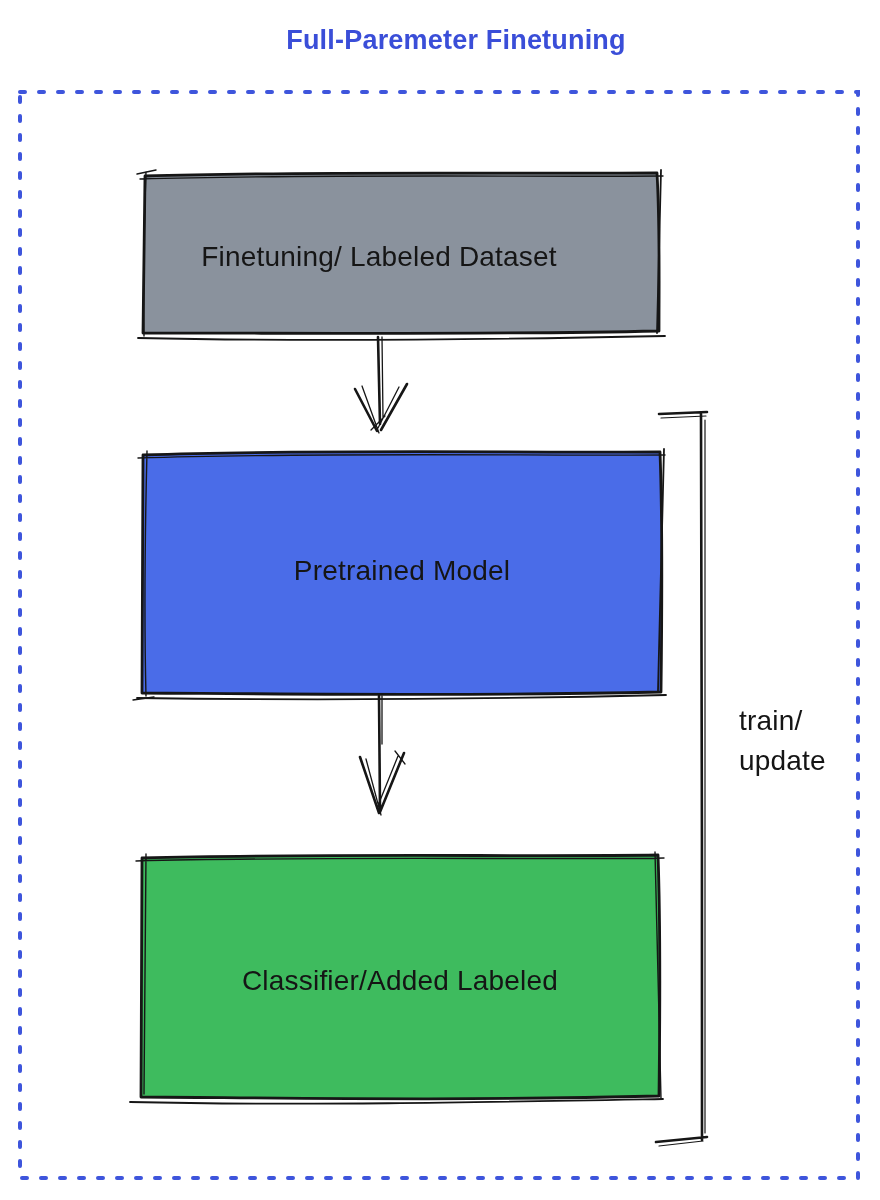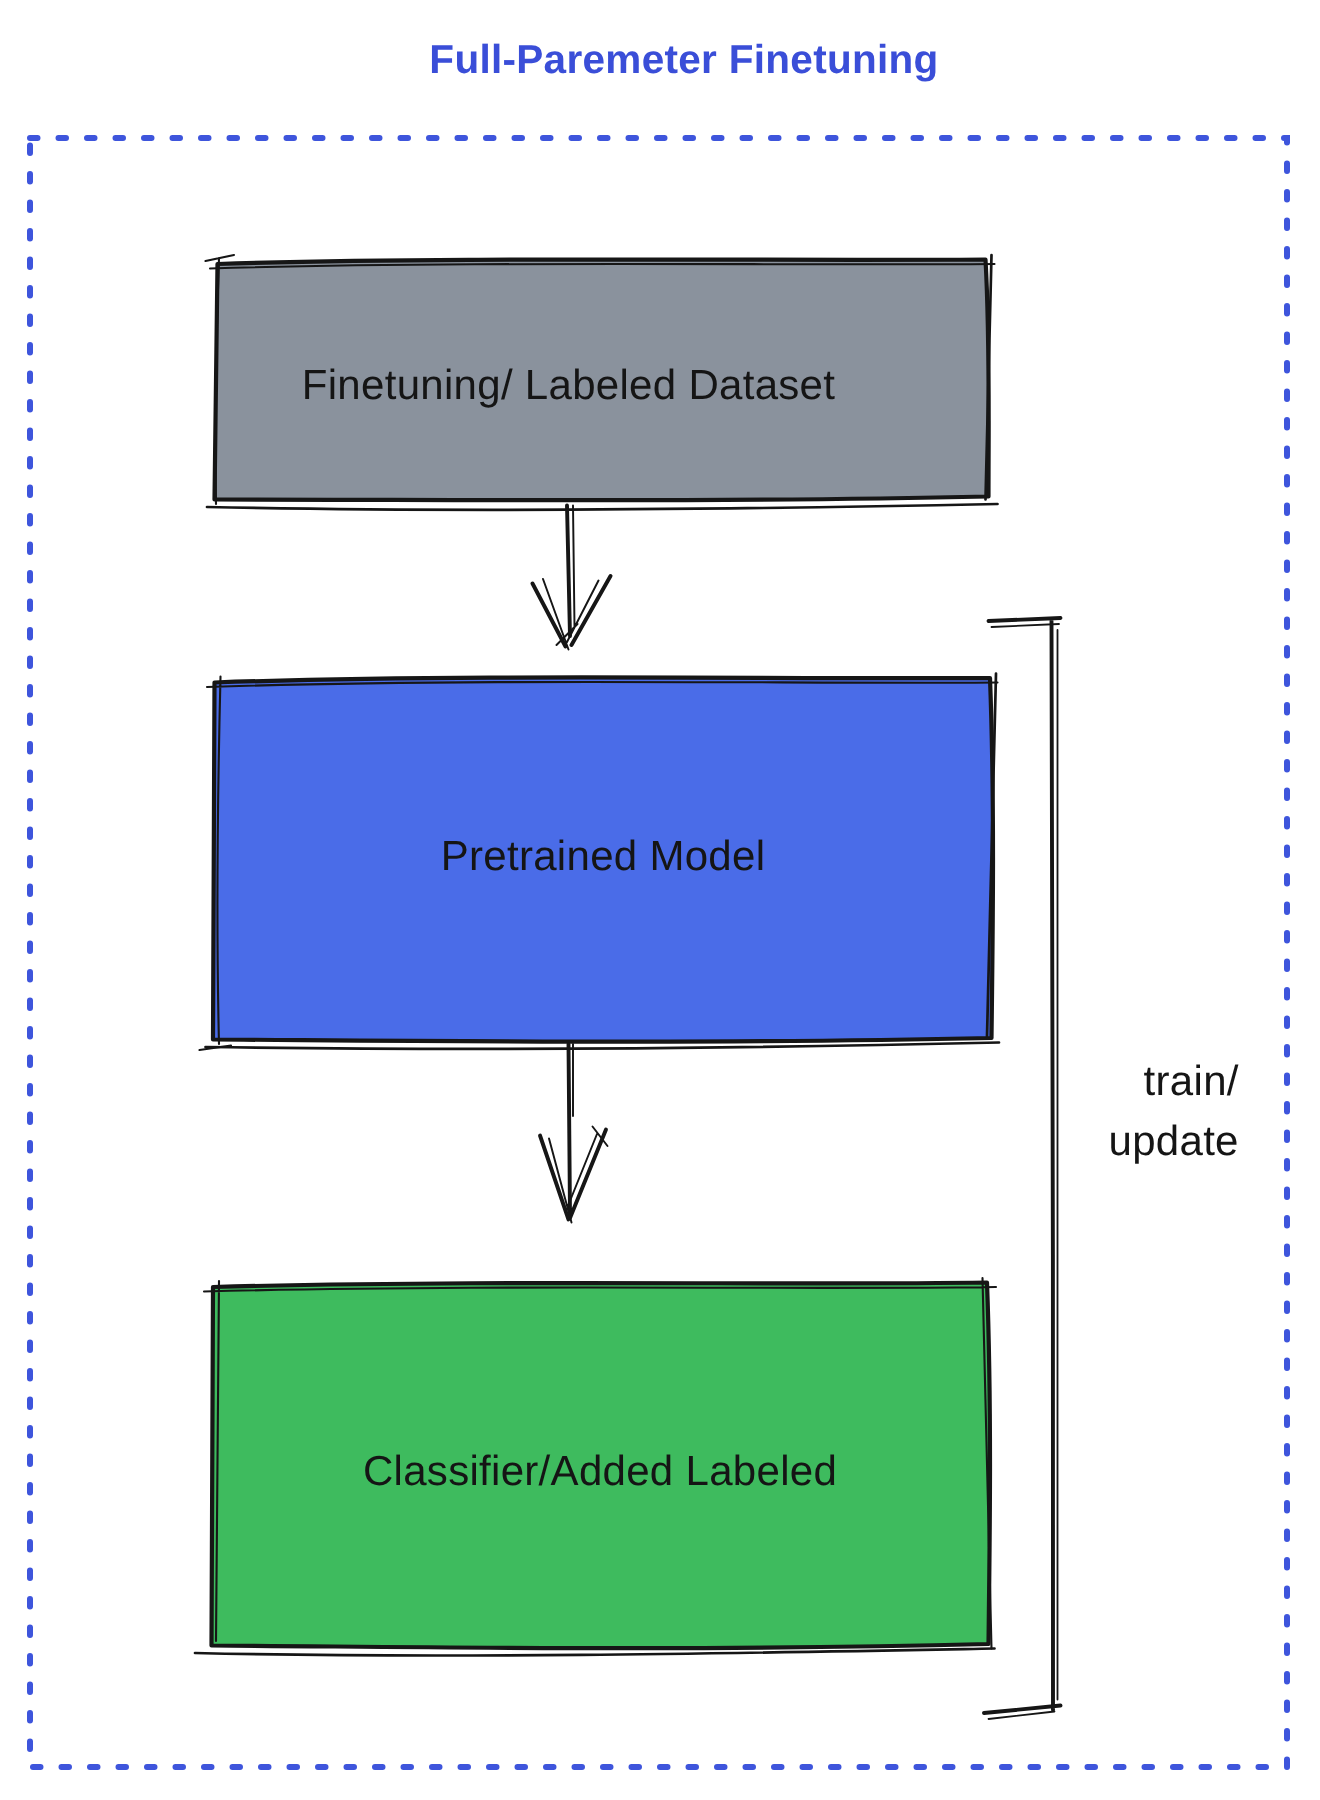--- a/index.html
+++ b/index.html
@@ -15,21 +15,21 @@
   }
   .node-label{
     position:absolute;transform:translate(-50%,-50%);
     font-size:28px;color:#151515;white-space:nowrap;letter-spacing:.2px;
   }
   .label-dataset{left:379px;top:233px;margin-top:24px;}
   .label-pretrained{left:402px;top:571px;}
   .label-classifier{left:400px;top:981px;}
   .bracket-label{
     position:absolute;left:739px;top:701px;
-    font-size:28px;line-height:40px;color:#151515;letter-spacing:.2px;text-align:right;
+    font-size:28px;line-height:40px;color:#151515;letter-spacing:.2px;
   }
   .bracket-label span{display:block;}
 </style>
 </head>
 <body>
 
 <svg width="880" height="1200" viewBox="0 0 880 1200">
 
   <rect x="20" y="92" width="838" height="1086" fill="none" stroke-width="4" stroke-dasharray="5 14" stroke-linecap="round" stroke="#3e55dc"></rect>
 

